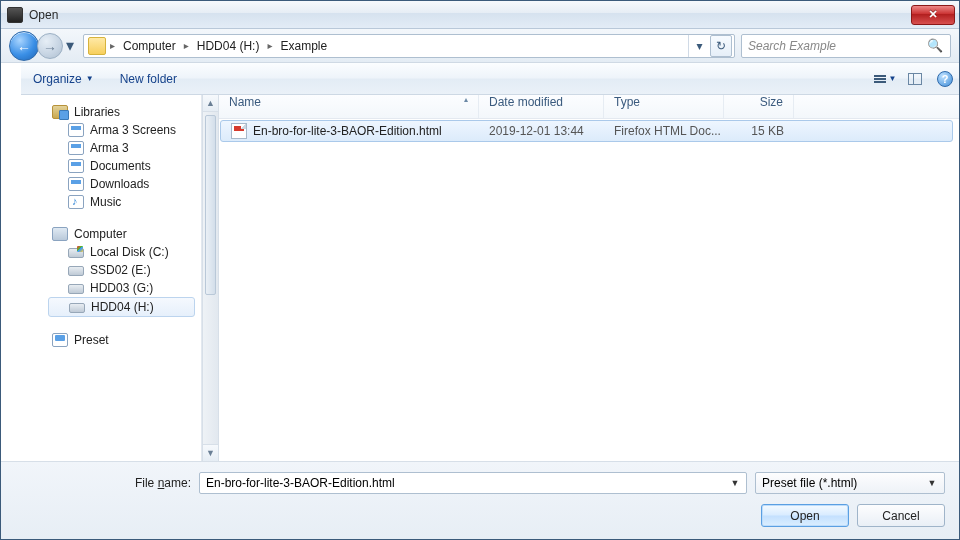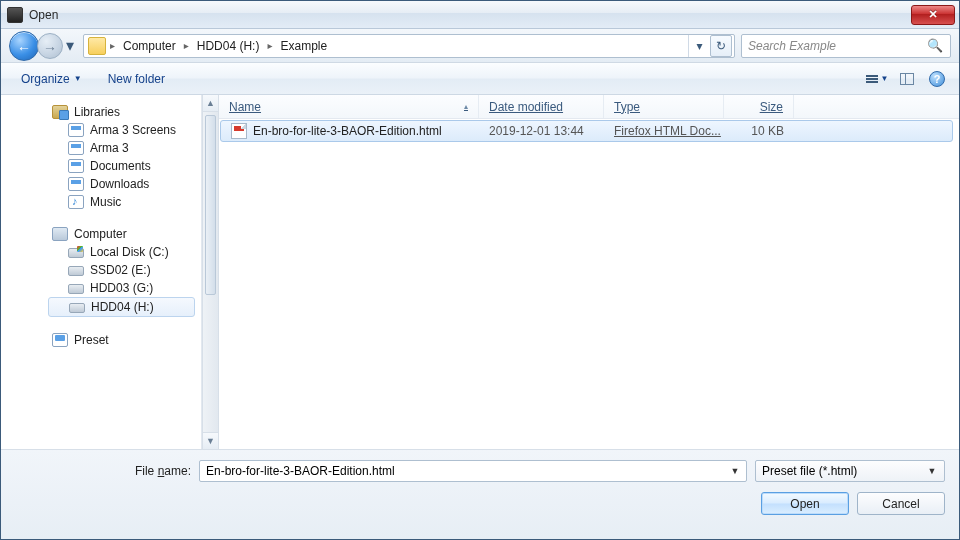--- a/index.html
+++ b/index.html
@@ -26,21 +26,21 @@
 .bcicon { width:18px; height:18px; margin:0 2px; background: linear-gradient(#ffe9a6,#f7cf5d); border:1px solid #d6b33d; border-radius:2px; }
 .bc-seg { display:flex; align-items:center; height:100%; padding:0 6px; }
 .bc-sep { color:#666; padding:0 2px; font-size:10px; }
 .bc-controls { margin-left:auto; display:flex; align-items:center; height:100%; }
 .bc-btn { width:22px; height:22px; display:flex; align-items:center; justify-content:center; color:#3b5a7a; border-left:1px solid #d0dae6; }
 .refresh { background: linear-gradient(#f7fbff,#e6eff8); border:1px solid #aebfd0; border-radius:2px; }
 .searchbox { width: 210px; height:24px; background:#fff; border:1px solid #aebfd0; border-radius:2px; display:flex; align-items:center; padding:0 6px; font-size:12px; color:#888; font-style:italic; }
 .searchbox .sicon { margin-left:auto; color:#4b6d90; font-style:normal; font-size:13px; }
 
 
-.toolbar { height: 32px; background: linear-gradient(#fbfdff,#eef4fa 48%,#e3ecf5 52%,#eaf1f8); border-bottom:1px solid #cdd8e4; display:flex; align-items:center; padding:0 10px; gap:6px; font-size:12px; }
+.toolbar { height: 32px; background: linear-gradient(#fbfdff,#eef4fa 48%,#e3ecf5 52%,#eaf1f8); border-bottom:1px solid #cdd8e4; display:flex; align-items:center; padding:0 2px; gap:6px; font-size:12px;margin-left:20px; }
 .tbtn { padding:3px 10px; color:#15428b; display:flex; align-items:center; gap:4px; border-radius:2px; }
 .tdd { font-size:8px; color:#15428b; }
 .toolbar .tspacer { flex:1; }
 .tool-ic { width:24px; height:22px; display:flex; align-items:center; justify-content:center; color:#3b5a7a; border-radius:2px; }
 .views { display:flex; flex-direction:column; gap:1px; align-items:center; }
 .views .bar { width:12px; height:2px; background:#3b5a7a; }
 .pane-ic { border:1px solid #6a87a4; width:14px; height:12px; position:relative; }
 .pane-ic:before { content:""; position:absolute; left:4px; top:0; bottom:0; width:1px; background:#6a87a4; }
 .help-ic { width:16px; height:16px; border-radius:50%; background: radial-gradient(circle at 35% 30%,#bfe1ff,#3f8ed9); color:#fff; font-weight:bold; display:flex; align-items:center; justify-content:center; font-size:11px; border:1px solid #2f6aab; }
 
@@ -65,39 +65,39 @@
 .ic.music:before{content:"♪"; color:#3f8ed9; font-size:11px; position:relative; left:3px; top:-2px;}
 .ic.comp{ background:linear-gradient(#dfe9f3,#b9c9da); border:1px solid #8aa3c0;}
 .ic.disk{ background:linear-gradient(#e8edf2,#bfcad6); border:1px solid #97a7b8; border-radius:2px; height:10px; margin-top:2px;}
 .ic.disk.win:before{content:"";display:block;width:6px;height:6px;background:linear-gradient(135deg,#f33,#3c3 50%,#39f 50%,#fc3);margin:-3px 0 0 8px;border-radius:1px;}
 .ic.net{ background:#fff; border:1px solid #8aa3c0;}
 .ic.net:before{content:"";display:block;width:10px;height:6px;background:#5aa0e6;border-radius:1px;margin:1px auto;}
 
 
 .listpane { flex:1; display:flex; flex-direction:column; }
 .colhead { height:24px; display:flex; align-items:center; font-size:12px; color:#3a5a7e; border-bottom:1px solid #e4e9f0; background:linear-gradient(#fcfdff,#f3f7fb); }
-.colhead .col { padding:0 10px; border-right:1px solid #e6ecf3; height:100%; display:flex; align-items:center; gap:6px;text-decoration:underline; }
+.colhead .col { padding:0 10px; border-right:1px solid #e6ecf3; height:100%; display:flex; gap:6px; }
 .col.name{ width:260px; }
 .col.date{ width:125px; }
 .col.type{ width:120px; }
 .col.size{ width:70px; justify-content:flex-end; }
 .sort-ind{ font-size:8px; color:#6c89a6; margin-left:auto;}
 .filerow { height:22px; display:flex; align-items:center; font-size:12px; color:#222; }
 .filerow.sel { background:linear-gradient(#eef6ff,#dcebfb); border:1px solid #aac9ea; border-radius:3px; margin:1px 6px 0 1px; }
 .filerow .cell{ padding:0 10px; display:flex; align-items:center; gap:6px; overflow:hidden; white-space:nowrap;}
 .cell.name{ width:258px; }
 .cell.date{ width:125px; color:#555;}
-.cell.type{ width:120px; color:#555; text-overflow:ellipsis; overflow:hidden;text-decoration:underline;}
+.cell.type{ width:120px; color:#555; text-overflow:ellipsis; overflow:hidden;}
 .cell.size{ width:70px; justify-content:flex-end; color:#555;}
 .fic { width:16px;height:16px;background:#fff;border:1px solid #a7b8ca;position:relative;}
 .fic:before{content:"";position:absolute;left:2px;top:2px;right:2px;height:5px;background:#d63a2d;}
 .fic:after{content:"";position:absolute;top:0;right:0;width:5px;height:5px;background:linear-gradient(135deg,#fff 49%,#ccd7e2 50%);}
 
 
-.footer { border-top:1px solid #d7dfe8; background: linear-gradient(#f1f5fa,#e7eef5); padding:10px 14px 24px; display:flex; flex-direction:column; gap:10px; }
+.footer { border-top:1px solid #d7dfe8; background: linear-gradient(#f1f5fa,#e7eef5); padding:10px 14px 12px; display:flex; flex-direction:column; gap:10px; }
 .fn-row{ display:flex; align-items:center; gap:8px; }
 .fn-label{ font-size:12px; color:#222; width:176px; text-align:right; }
 .fn-label .u{ text-decoration:underline; }
 .fn-input{ flex:1; height:22px; background:#fff; border:1px solid #aebfd0; border-radius:2px; font-size:12px; padding:0 6px; display:flex; align-items:center; position:relative;}
 .fn-input .dd{ position:absolute; right:4px; font-size:9px; color:#333;}
 .filter{ width:190px; height:22px; background:linear-gradient(#fdfdfe,#eef2f7); border:1px solid #aebfd0; border-radius:2px; font-size:12px; padding:0 18px 0 6px; display:flex; align-items:center; position:relative;}
 .filter .dd{ position:absolute; right:5px; font-size:9px; color:#333;}
 .btn-row{ display:flex; gap:8px; justify-content:flex-end; }
 .btn { width:88px; height:23px; font-size:12px; border:1px solid #9fb4c9; border-radius:3px; background:linear-gradient(#fdfdfe,#e9eff6); display:flex; align-items:center; justify-content:center; color:#222;}
 .btn.primary{ border:1px solid #5a9fe2; background:linear-gradient(#f4faff,#d9ecff 48%,#c3e0fe 52%,#dbeeff); box-shadow:0 0 0 1px #bcdcfb inset;}
@@ -249,21 +249,21 @@
             <span>Size</span>
           </div>
       </div>
       <div class="filerow sel">
         <div class="cell name">
             <span class="fic"></span>
             <span>En-bro-for-lite-3-BAOR-Edition.html</span>
           </div>
         <div class="cell date">2019-12-01 13:44</div>
         <div class="cell type">Firefox HTML Doc...</div>
-        <div class="cell size">10 KB</div>
+        <div class="cell size">15 KB</div>
       </div>
     </div>
   </div>
 
   <div class="footer">
     <div class="fn-row">
       <div class="fn-label"><span>File </span><span class="u">n</span><span>ame:</span></div>
       <div class="fn-input">
           <span>En-bro-for-lite-3-BAOR-Edition.html</span>
           <span class="dd">▼</span>

